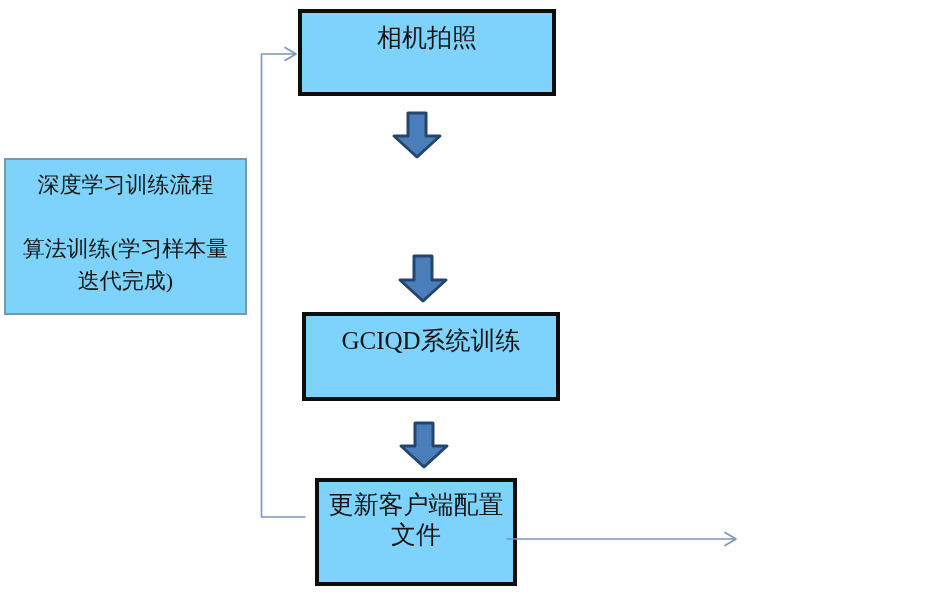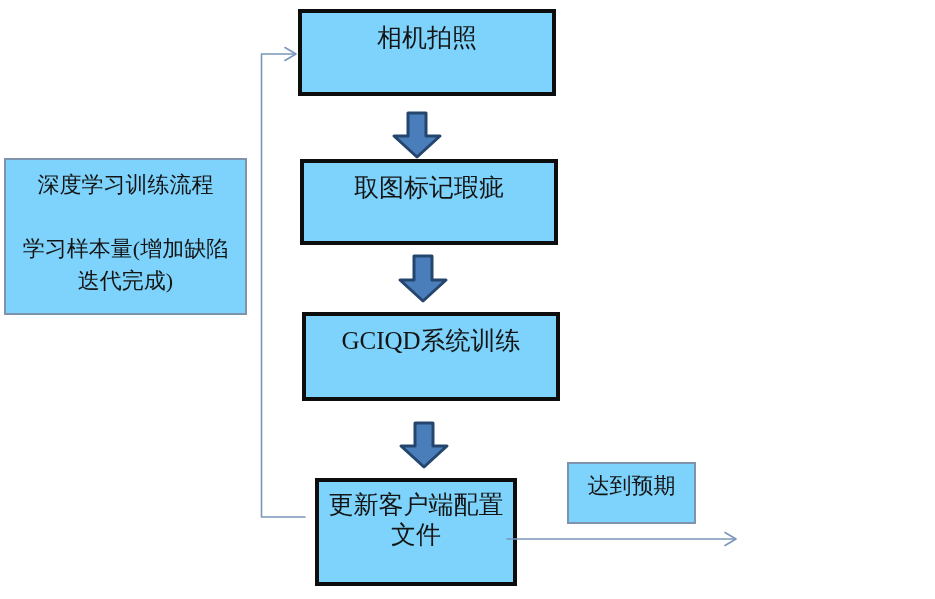--- a/index.html
+++ b/index.html
@@ -70,39 +70,33 @@
       <path d="M725,532.5 L736,539 L725,545.5"></path>
     </g>
     <polygon points="408,113 426,113 426,136 440,136 417,157 394,136 408,136" fill="#4a7ebb"></polygon>
     <polygon points="414,256 432,256 432,280 446,280 423,301 400,280 414,280" fill="#4a7ebb"></polygon>
     <polygon points="415,423 433,423 433,446 447,446 424,467 401,446 415,446" fill="#4a7ebb"></polygon>
   </svg>
 
   <div class="box thin note-box">
     <div class="note-line">深度学习训练流程</div>
     <div class="note-line"></div>
-    <div class="note-line">学习样本量(增加缺陷</div>
+    <div class="note-line">算法训练(学习样本量</div>
     <div class="note-line">迭代完成)</div>
   </div>
 
   <div class="box thick node-camera">
     <span>相机拍照</span>
   </div>
 
-  <div class="box thick node-mark-defects">
-    <span>取图标记瑕疵</span>
-  </div>
 
   <div class="box thick node-train">
     <span>GCIQD系统训练</span>
   </div>
 
   <div class="box thick node-update-config">
     <div class="cfg-line">更新客户端配置</div>
     <div class="cfg-line">文件</div>
   </div>
 
-  <div class="box thin node-expectation">
-    <span>达到预期</span>
-  </div>
 
 
 </div>
 
 </body></html>

